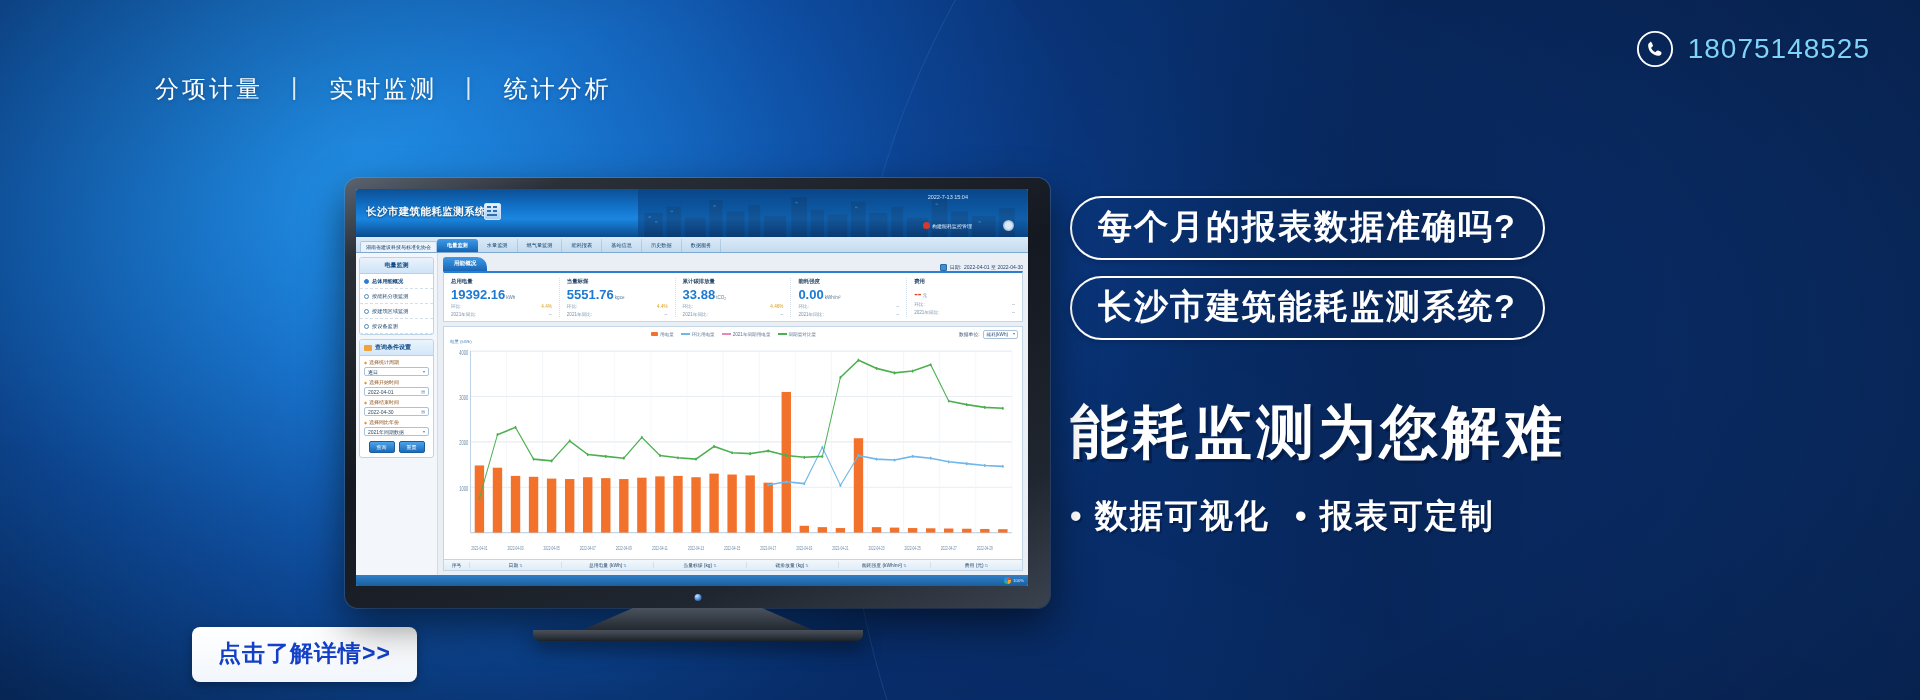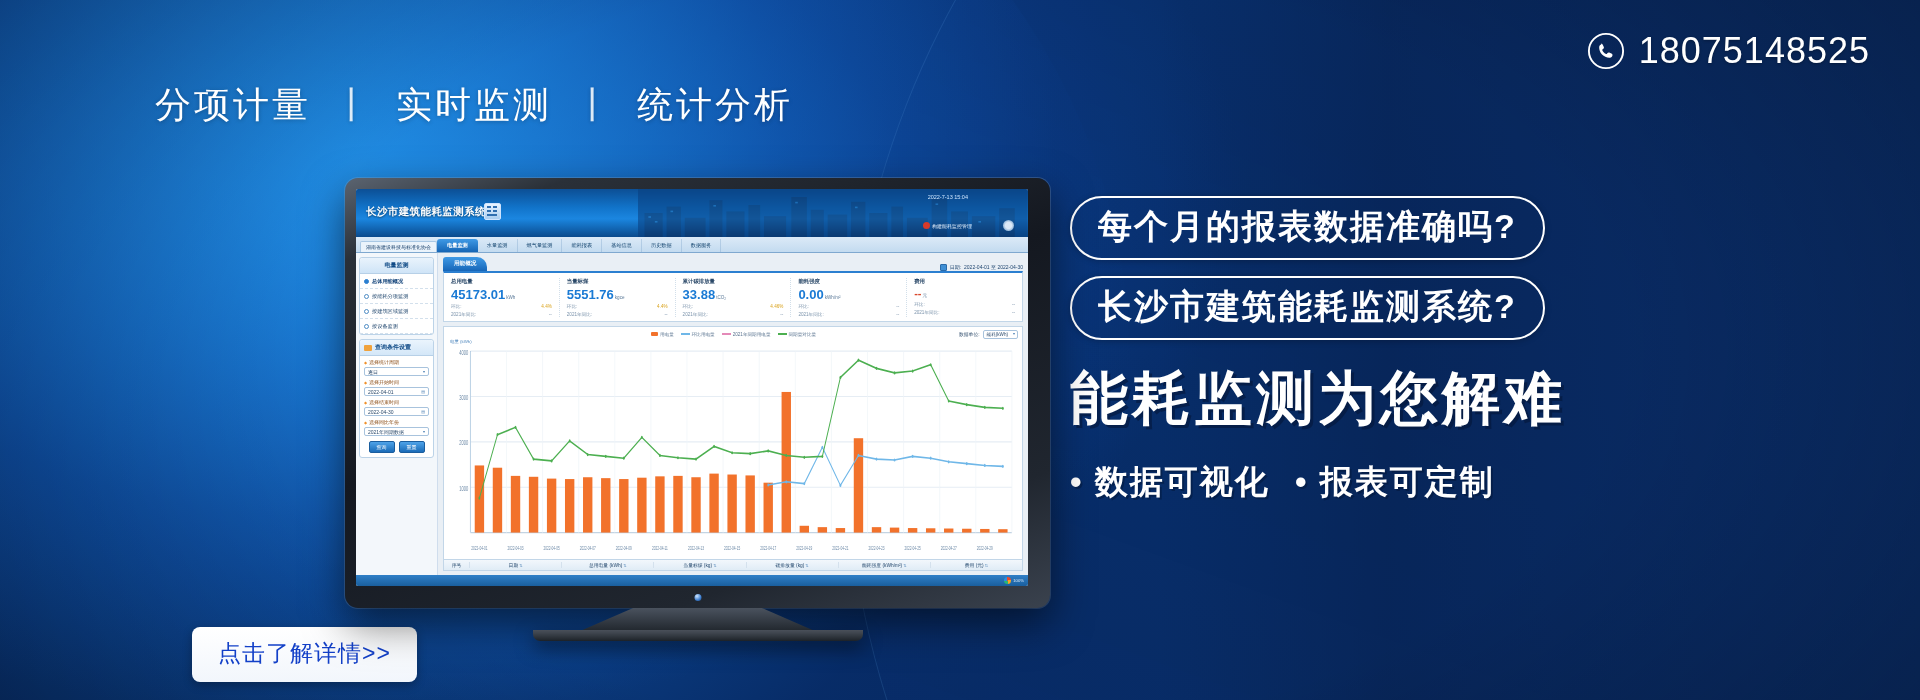--- a/index.html
+++ b/index.html
@@ -35,70 +35,69 @@
   }
   .bg-dark-right {
     position:absolute; right:0; top:0; width:760px; height:700px;
     background:linear-gradient(90deg, rgba(6,32,80,0) 0%, rgba(7,34,82,.65) 30%, #0a2d68 100%);
   }
   .bg-vig { position:absolute; inset:0; background:radial-gradient(ellipse 1200px 700px at 50% 50%, rgba(0,0,0,0) 55%, rgba(0,0,0,.28) 100%); }
 
   
   .tagline {
     position:absolute; left:155px; top:73px;
-    color:#ffffff; font-size:36px; letter-spacing:3px;
+    color:#ffffff; font-size:24px; letter-spacing:3px;
     font-weight:400; text-shadow:0 1px 4px rgba(0,0,0,.25);
     white-space:nowrap;
-    margin-top:8px;
   }
   .tagline .sep { margin:0 10px; opacity:.85; font-weight:300; }
 
   
   .phone-wrap {
     position:absolute; right:50px; top:30px;
     display:flex; align-items:center; gap:14px;
   }
   .phone-icon { width:38px; height:38px; flex:0 0 38px; }
   .phone-num {
-    color:#ffffff; font-size:36px; font-weight:400; letter-spacing:1px;
+    color:#7dd3fc; font-size:28px; font-weight:400; letter-spacing:1px;
     white-space:nowrap; text-shadow:0 1px 3px rgba(0,0,0,.3);
   }
 
   
   .right-col { position:absolute; left:1070px; top:196px; width:620px; }
   .pill {
     border:2px solid #ffffff; border-radius:40px;
     padding:9px 26px 12px; margin-bottom:16px; display:inline-block;
     box-shadow:0 1px 6px rgba(0,0,0,.25);
   }
   .pill span {
     color:#fff; font-size:34px; font-weight:700; letter-spacing:2px;
     white-space:nowrap; line-height:1.15;
   }
   .headline {
     color:#fff; font-size:58px; font-weight:700; letter-spacing:4px;
-    margin-top:4px; white-space:nowrap;
+    margin-top:38px; white-space:nowrap;
     text-shadow:3px 3px 0 rgba(3,20,52,.55);
   }
   .bullets {
     color:#fff; font-size:33px; font-weight:700; letter-spacing:2px;
     margin-top:22px; white-space:nowrap;
     text-shadow:2px 2px 0 rgba(3,20,52,.45);
   }
   .bullets .b2 { margin-left:14px; }
 
   
   .cta {
     position:absolute; left:192px; top:627px;
     background:linear-gradient(180deg,#ffffff 0%,#f2f6fc 100%);
     border-radius:8px; padding:11px 26px 13px;
     box-shadow:0 3px 10px rgba(0,0,0,.3);
     cursor:pointer;
   }
-  .cta span { color:#1340c8; font-size:23px; font-weight:400; letter-spacing:1px; white-space:nowrap; }
+  .cta span { color:#1340c8; font-size:23px; font-weight:700; letter-spacing:1px; white-space:nowrap; }
 
   
   .monitor { position:absolute; left:345px; top:178px; width:705px; }
   .bezel {
     position:relative; width:705px; height:430px; border-radius:13px;
     background:linear-gradient(160deg,#5b6470 0%,#2a3038 12%,#141820 45%,#20262f 80%,#3a424e 100%);
     padding:11px 22px 22px 11px;
     box-shadow:0 16px 40px rgba(0,0,0,.55), 0 0 0 1px rgba(170,190,215,.25);
   }
   .bezel::after{
@@ -442,21 +441,21 @@
                 <span class="cal"></span>
                 <span>日期:</span>
                 <span>2022-04-01 至 2022-04-30</span>
               </div>
             </div>
 
             <div class="kpis">
               <div class="kpi">
                 <div class="kpi-title">总用电量</div>
                 <div class="kpi-val">
-                  <span>45173.01</span><span class="u">kWh</span>
+                  <span>19392.16</span><span class="u">kWh</span>
                 </div>
                 <div class="kpi-sub">
                   <span>环比:</span>
                   <span class="up">4.4%</span>
                 </div>
                 <div class="kpi-sub">
                   <span>2021年同比:</span>
                   <span>--</span>
                 </div>
               </div>

